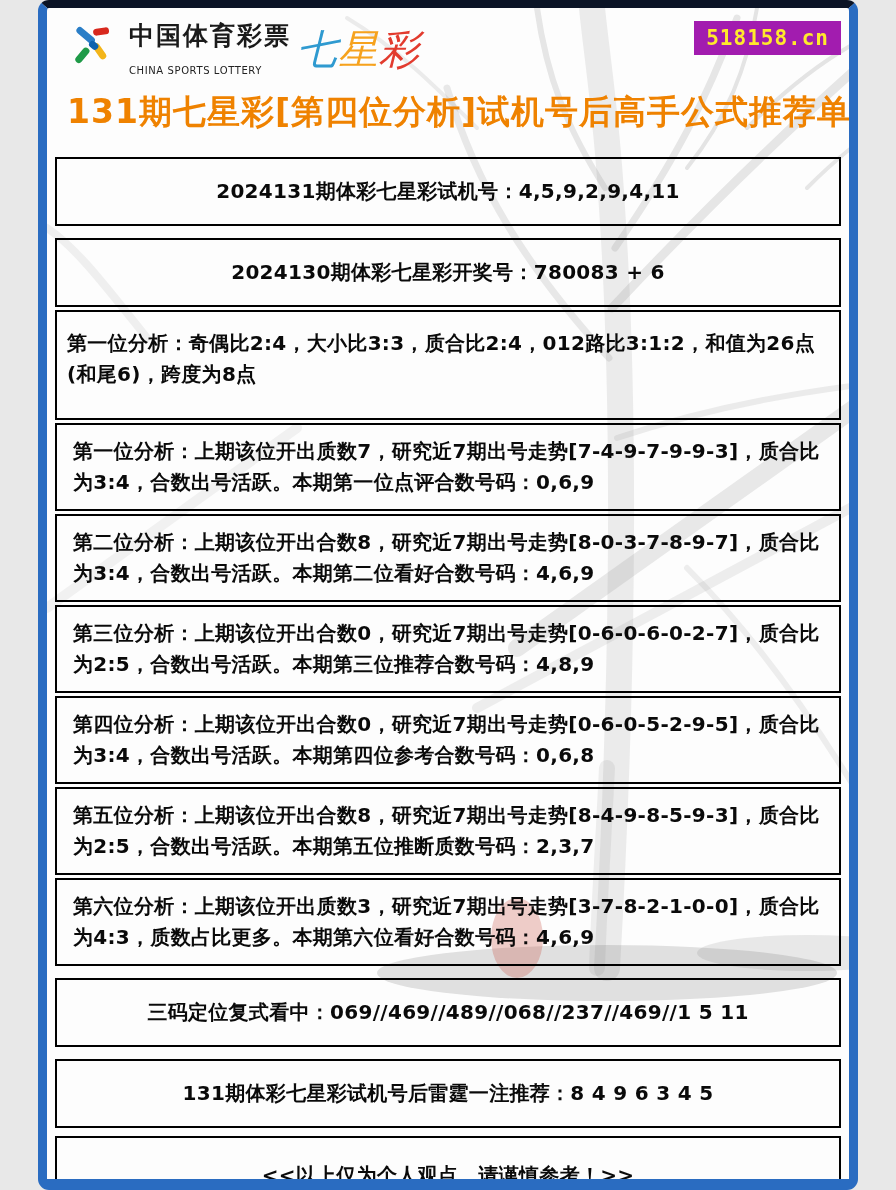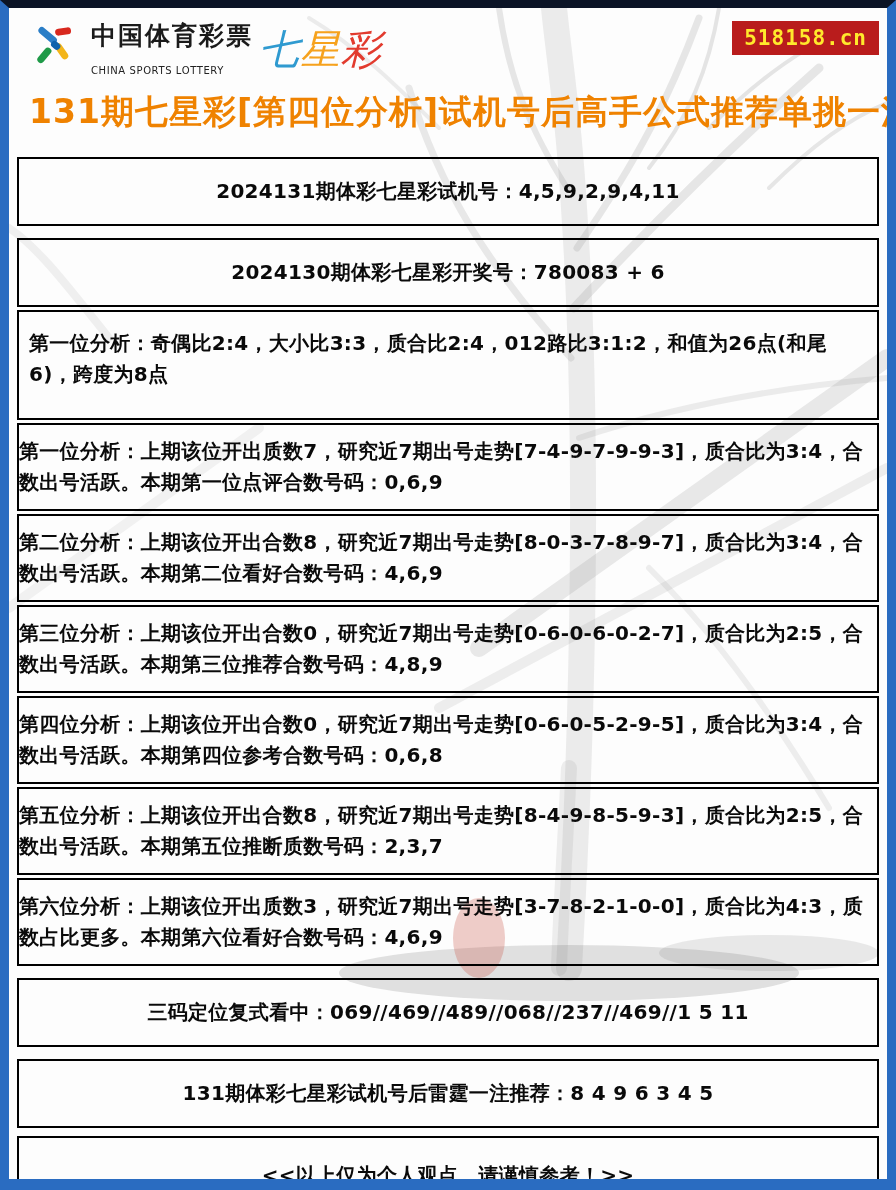--- a/index.html
+++ b/index.html
@@ -1,61 +1,62 @@
 <!DOCTYPE html>
 <html><head>
 <meta charset="utf-8">
 <style>
   html,body{margin:0;padding:0;background:#e8e8e8;}
   .page{
     position:relative;
-    width:896px;height:1190px;
+    width:820px;height:1190px;
     box-sizing:border-box;
     margin:0 auto;
     background:#fdfdfd;
     border-left:9px solid #2a6cc1;
     border-right:9px solid #2a6cc1;
     border-bottom:11px solid #2a6cc1;
     border-top:8px solid #0b1426;
     overflow:hidden;
     font-family:"DejaVu Sans","Liberation Sans",sans-serif;
+    border-radius:11px;
   }
   .watermark{position:absolute;left:0;top:0;z-index:0;pointer-events:none;}
   .content{position:relative;z-index:1;}
 
   
   .logo-row{display:flex;align-items:center;padding:14px 0 0 22px;height:54px;}
   .logo-mark{width:52px;height:50px;flex:0 0 auto;}
   .brand{margin-left:8px;line-height:1;}
   .brand-cn{font-size:25px;font-weight:bold;color:#1a1a1a;letter-spacing:2px;}
   .brand-en{font-size:10px;font-weight:normal;color:#222;letter-spacing:.6px;margin-top:18px;}
   .product{margin-left:6px;font-size:40px;font-weight:normal;font-style:italic;letter-spacing:1px;line-height:1;}
   .product .c1{color:#2f9ad0;}
   .product .c2{color:#f6a21d;}
   .product .c3{color:#e23b2e;}
   .site-badge{
     position:absolute;top:13px;right:8px;
-    background:#b91c1c;color:#ffe92c;
+    background:#a21caf;color:#ffe92c;
     font-size:21px;font-weight:bold;
     padding:5px 12px;letter-spacing:1px;
     font-family:"DejaVu Sans Mono","Liberation Mono",monospace;
   }
   .page-title{
     color:#ef8200;
     font-size:33px;font-weight:bold;
     padding:14px 6px 10px 20px;
     letter-spacing:1px;
     white-space:nowrap;
   }
 
   
   .box{
     border:2px solid #000;
     margin:0 8px 3px 8px;
-    padding:11px 0;
+    padding:11px 16px;
     font-size:20px;font-weight:bold;color:#0a0a0a;
     line-height:31px;
     background:transparent;
     letter-spacing:.3px;
   }
   .box.center{text-align:center;padding:17px 10px;margin-top:12px;}
   .box.tall{padding:16px 10px 28px 10px;}
   .box.disclaimer{margin-top:8px;padding:22px 10px;}
 </style>
 </head>

